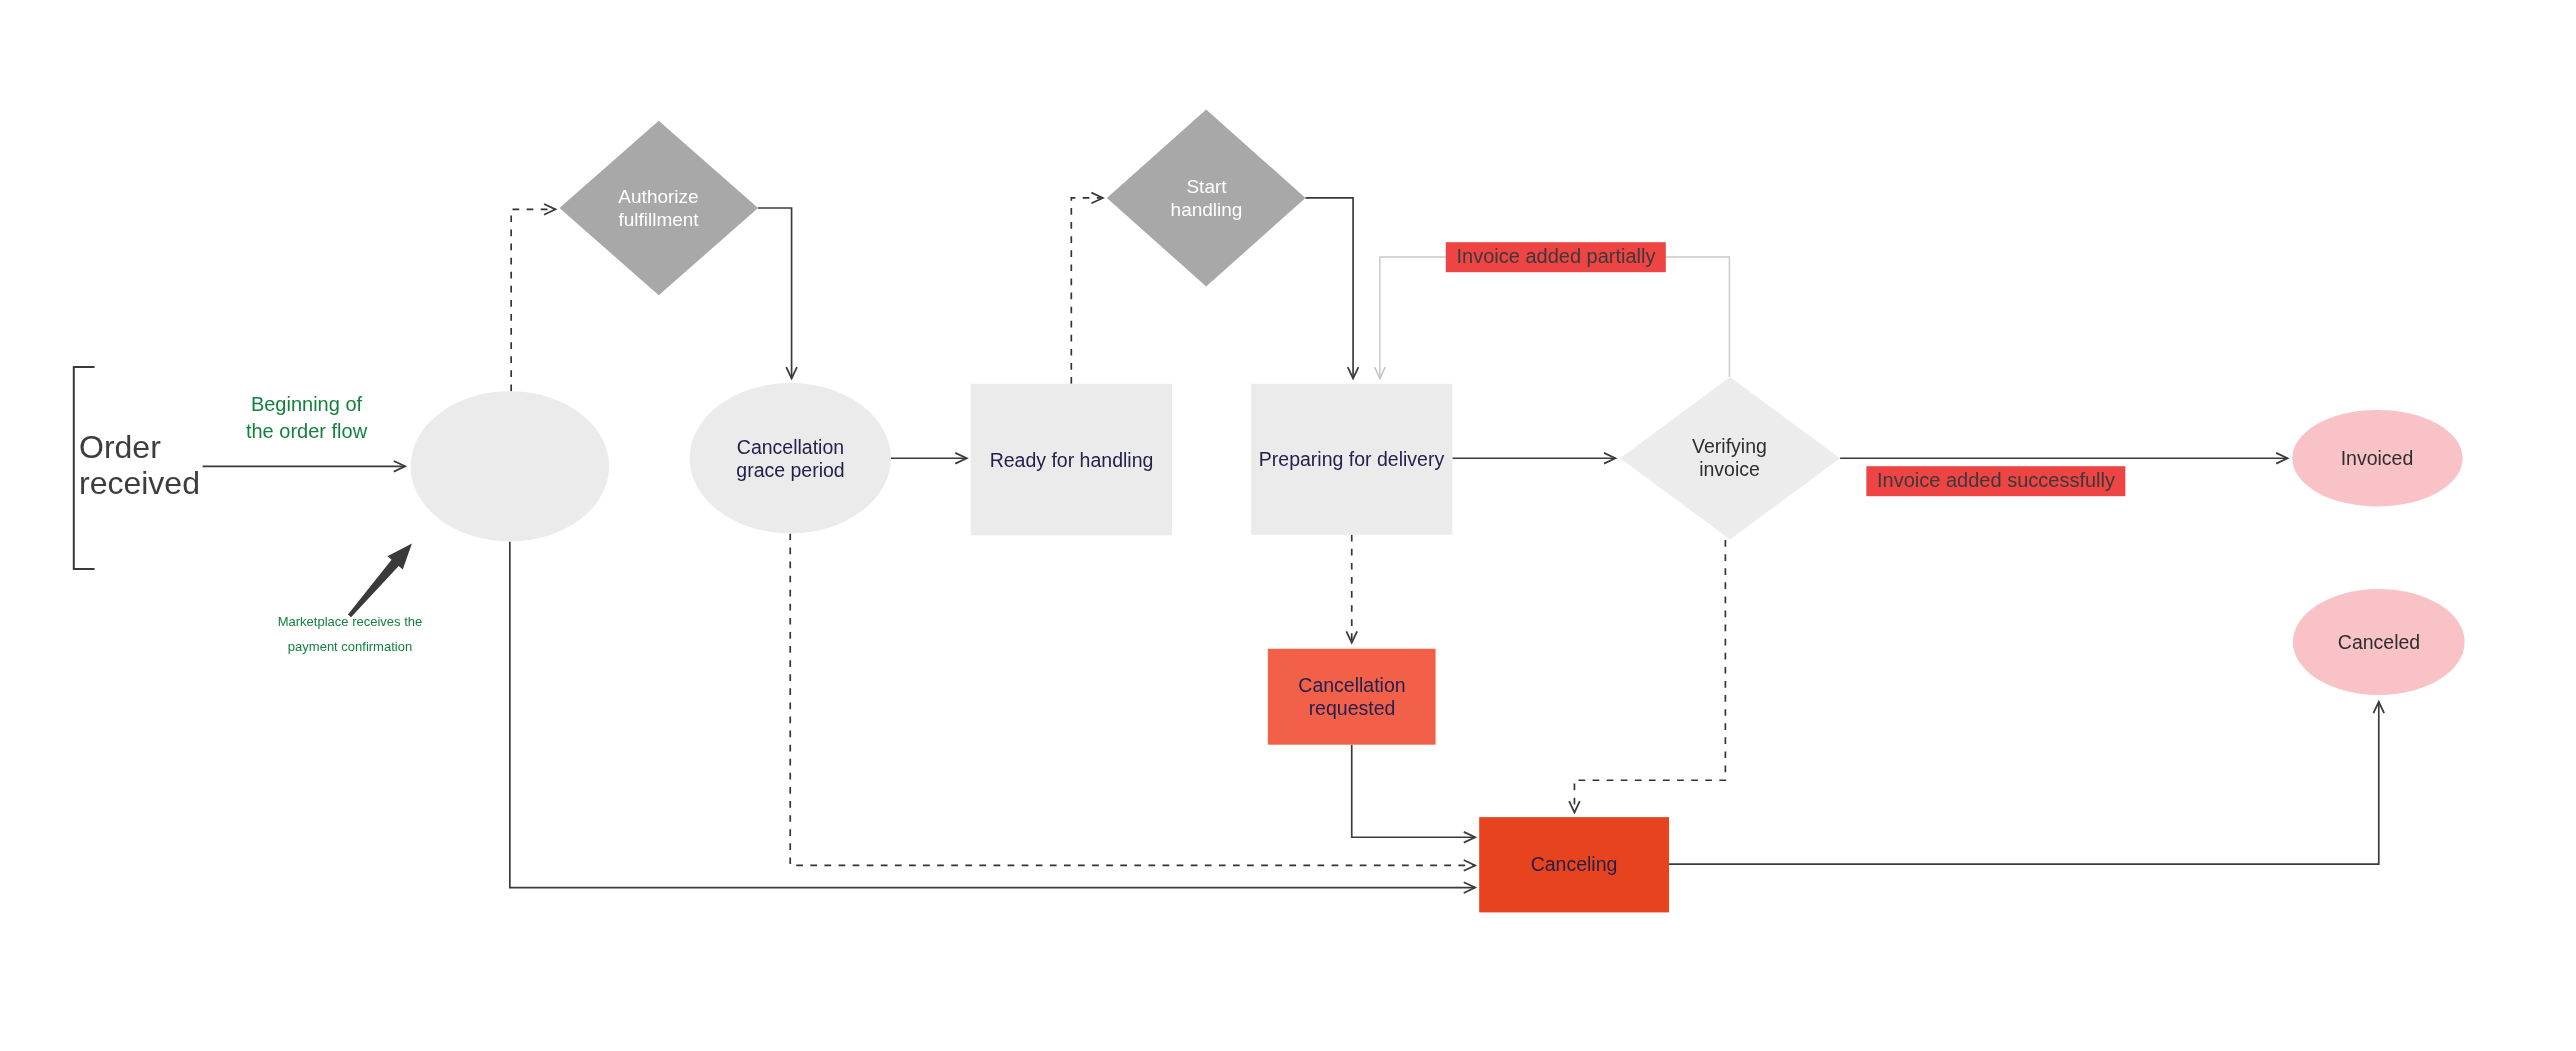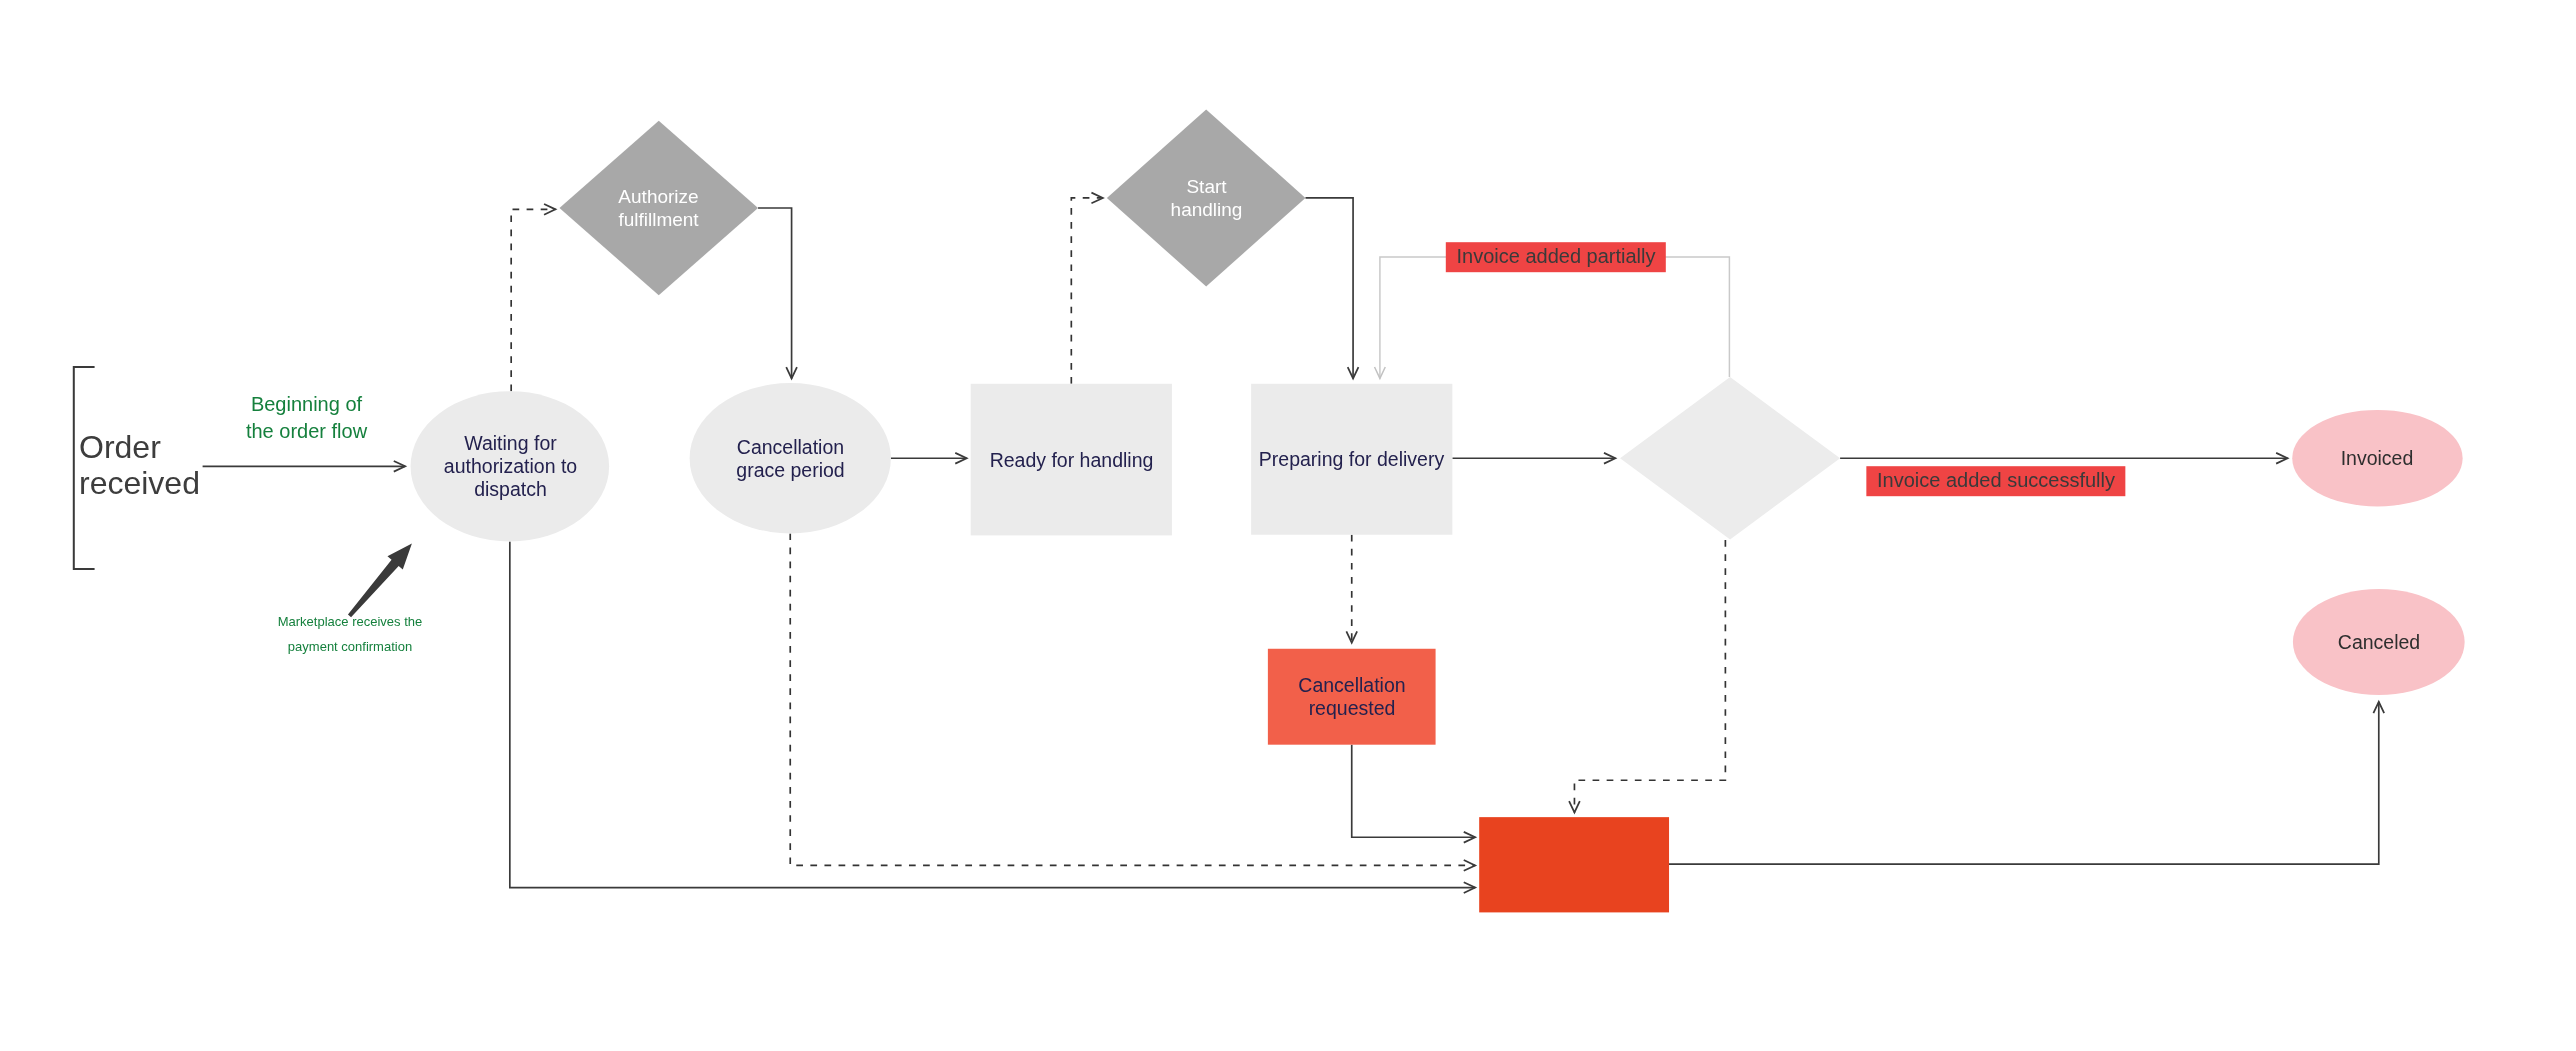--- a/index.html
+++ b/index.html
@@ -112,44 +112,44 @@
 
   <div id="order-received">Order
 received</div>
 
   <div class="free-label" style="left:206px;top:391px;width:201px;">Beginning of
 the order flow</div>
 
   <div class="free-label" style="left:209px;top:609px;width:282px;font-size:13px;line-height:25px;">Marketplace receives the
 payment confirmation</div>
 
-  <div class="label" style="left:411px;top:414px;width:199px;height:105px;">Waiting for
-authorization to
-dispatch</div>
 
   <div class="label white" style="left:558px;top:164px;width:201px;height:87px;">Authorize
 fulfillment</div>
 
   <div class="label" style="left:690px;top:413px;width:201px;height:91px;">Cancellation
 grace period</div>
 
   <div class="label" style="left:971px;top:384px;width:201px;height:152px;">Ready for handling</div>
 
   <div class="label" style="left:1251px;top:384px;width:201px;height:151px;">Preparing for delivery</div>
 
   <div class="label white" style="left:1106px;top:154px;width:201px;height:87px;">Start
 handling</div>
 
+  <div class="label dark" style="left:1629px;top:411px;width:201px;height:94px;">Verifying
+invoice</div>
 
   <div class="label dark" style="left:2292px;top:410px;width:170px;height:97px;">Invoiced</div>
 
   <div class="label dark" style="left:2293px;top:589px;width:172px;height:106px;">Canceled</div>
 
   <div class="label" style="left:1268px;top:649px;width:168px;height:96px;">Cancellation
 requested</div>
 
+  <div class="label on-red" style="left:1479px;top:817px;width:190px;height:95px;">Canceling</div>
 
   <div class="edge-label" style="left:1556px;top:257px;">Invoice added partially</div>
 
   <div class="edge-label" style="left:1996px;top:459px;margin-top:22px;">Invoice added successfully</div>
 
 </div>
 
 
 </body></html>

